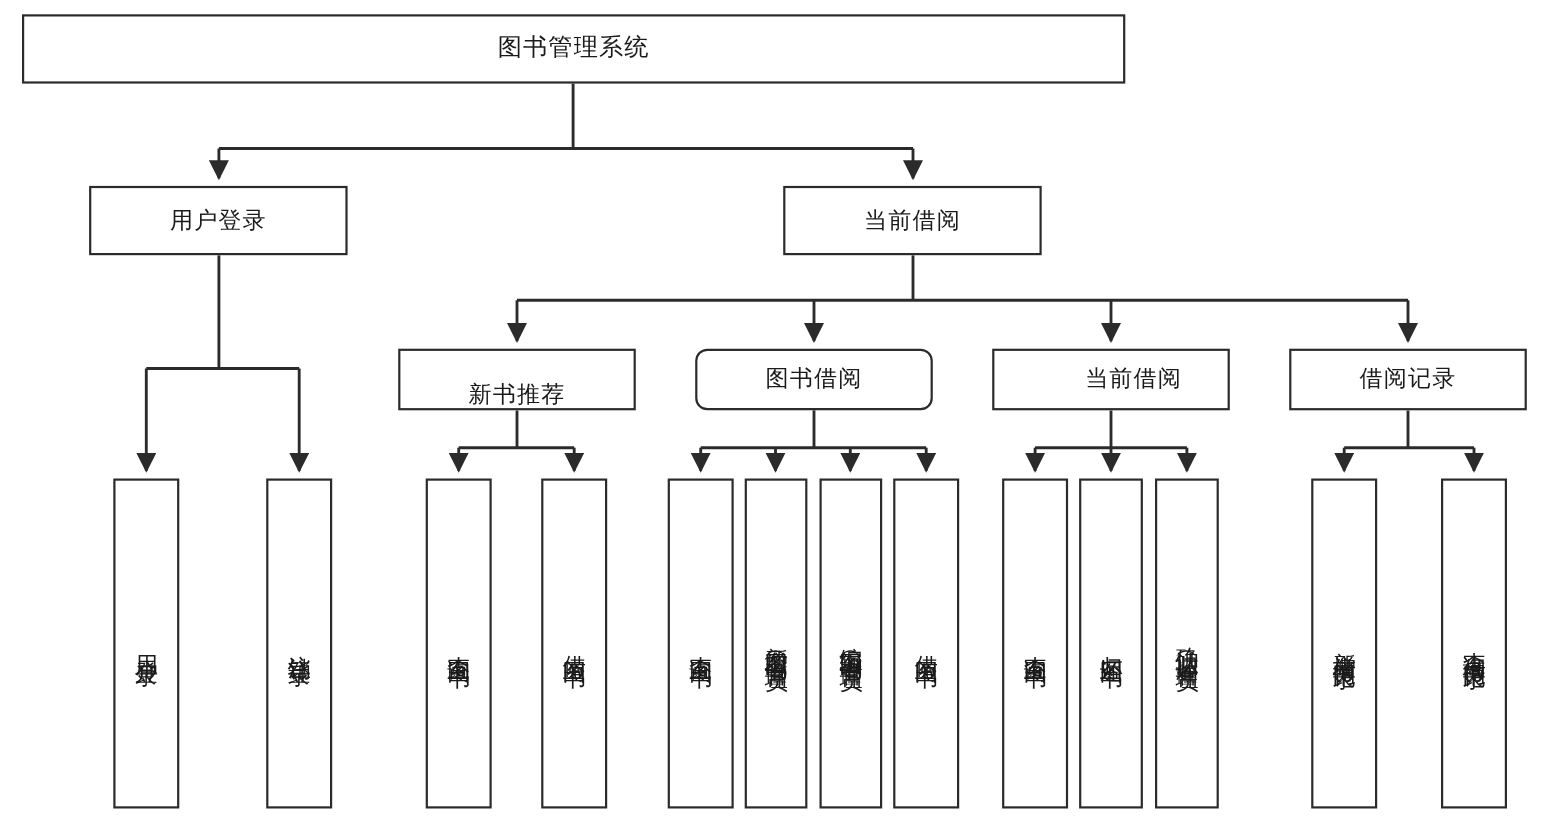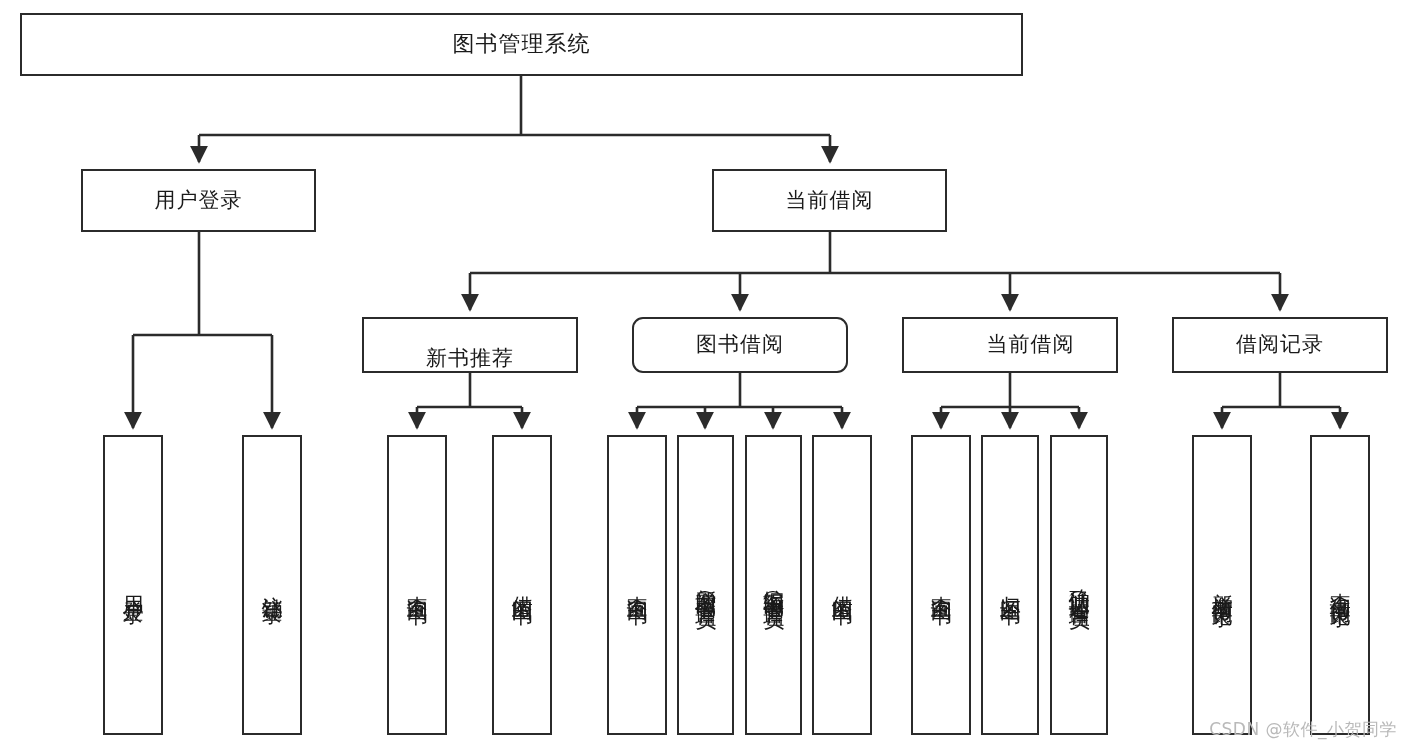--- a/index.html
+++ b/index.html
@@ -185,14 +185,13 @@
     <span class="label">确认归还（管理员）</span>
   </div>
 
   <div class="node node-v" style="left:1192px; top:435px; width:60px; height:300px;">
     <span class="label">新增借阅记录</span>
   </div>
   <div class="node node-v" style="left:1310px; top:435px; width:60px; height:300px;">
     <span class="label">查询借阅记录</span>
   </div>
 
-  <div class="watermark">CSDN @软件_小贺同学</div>
 </div>
 
 </body></html>

